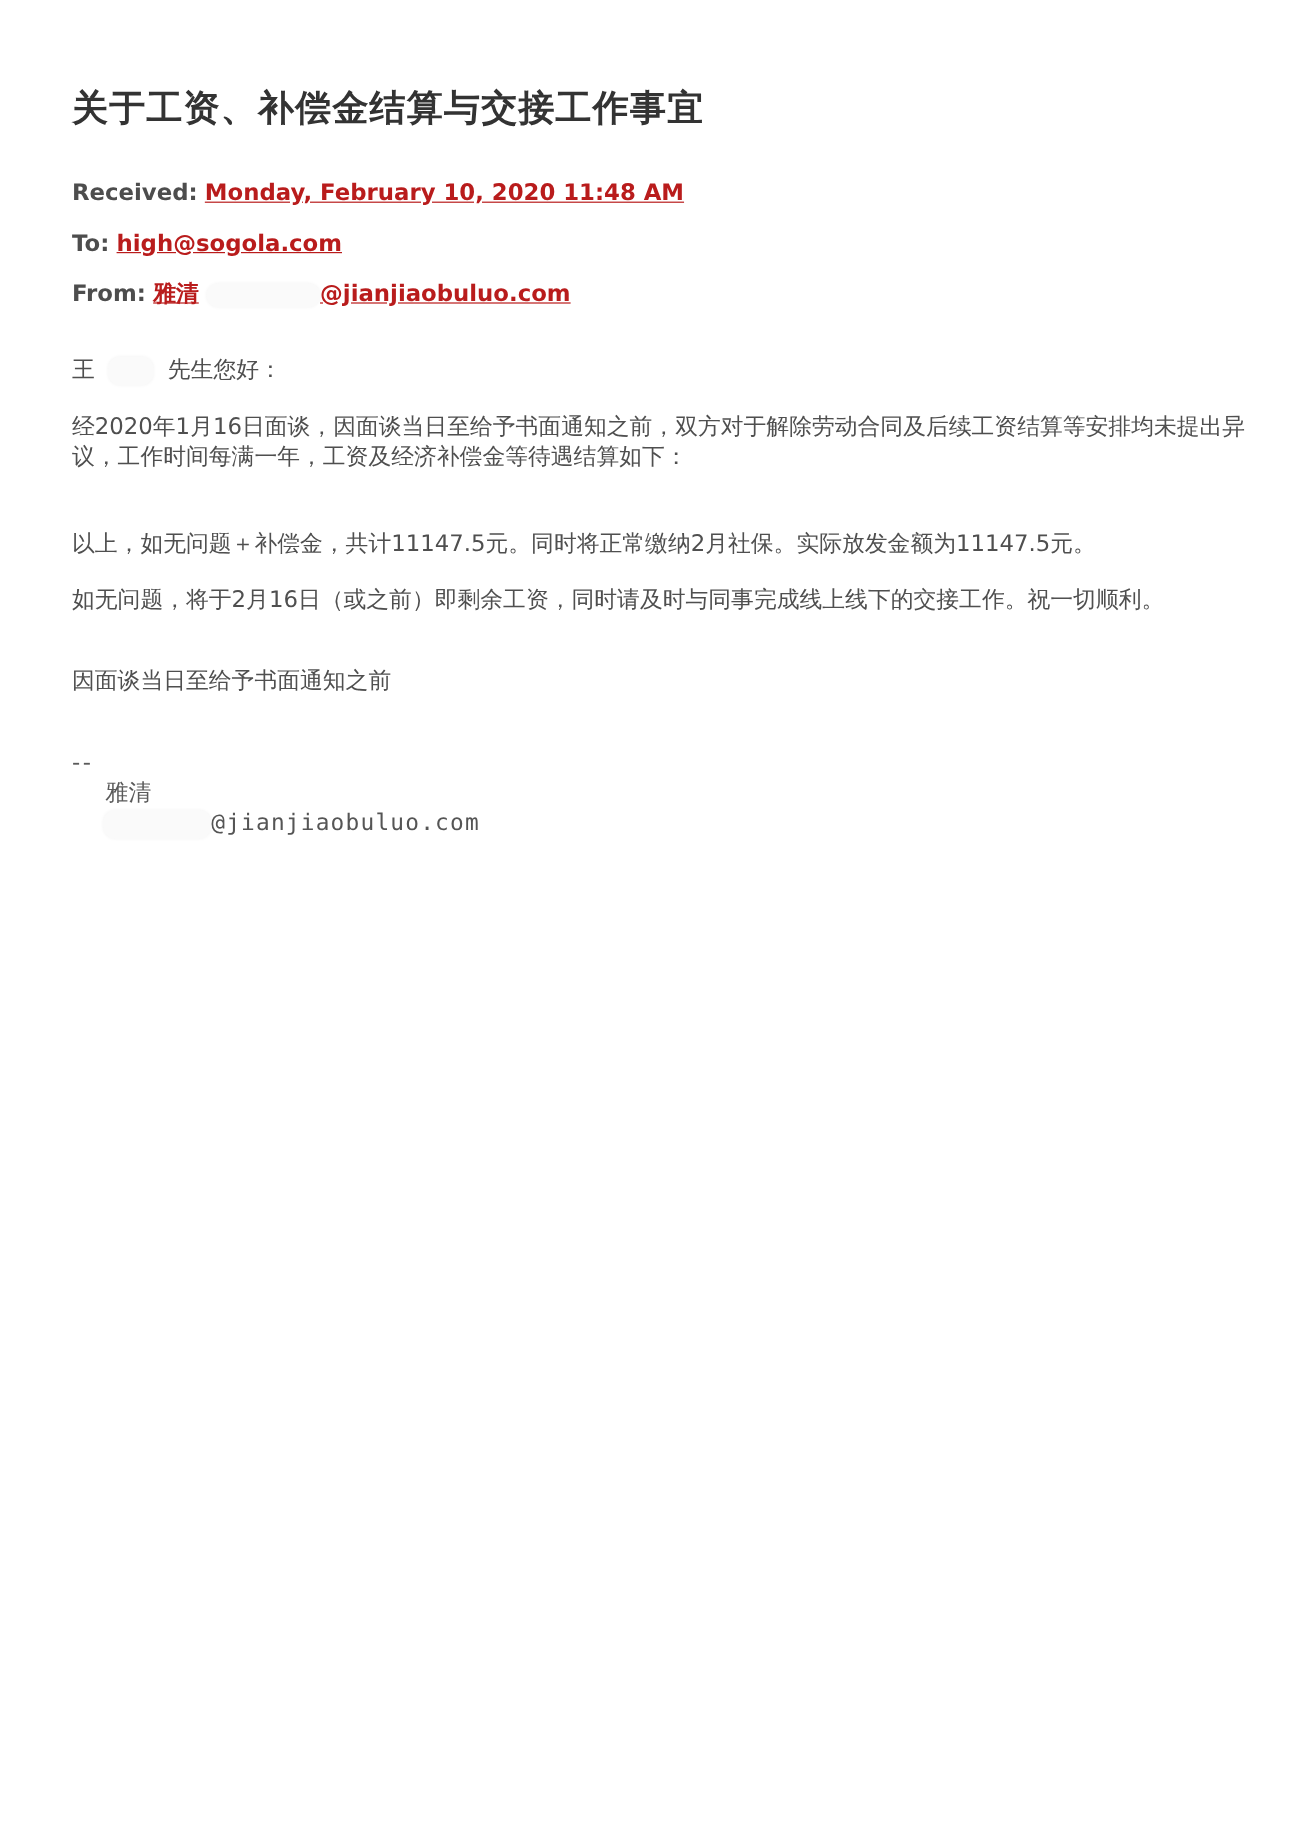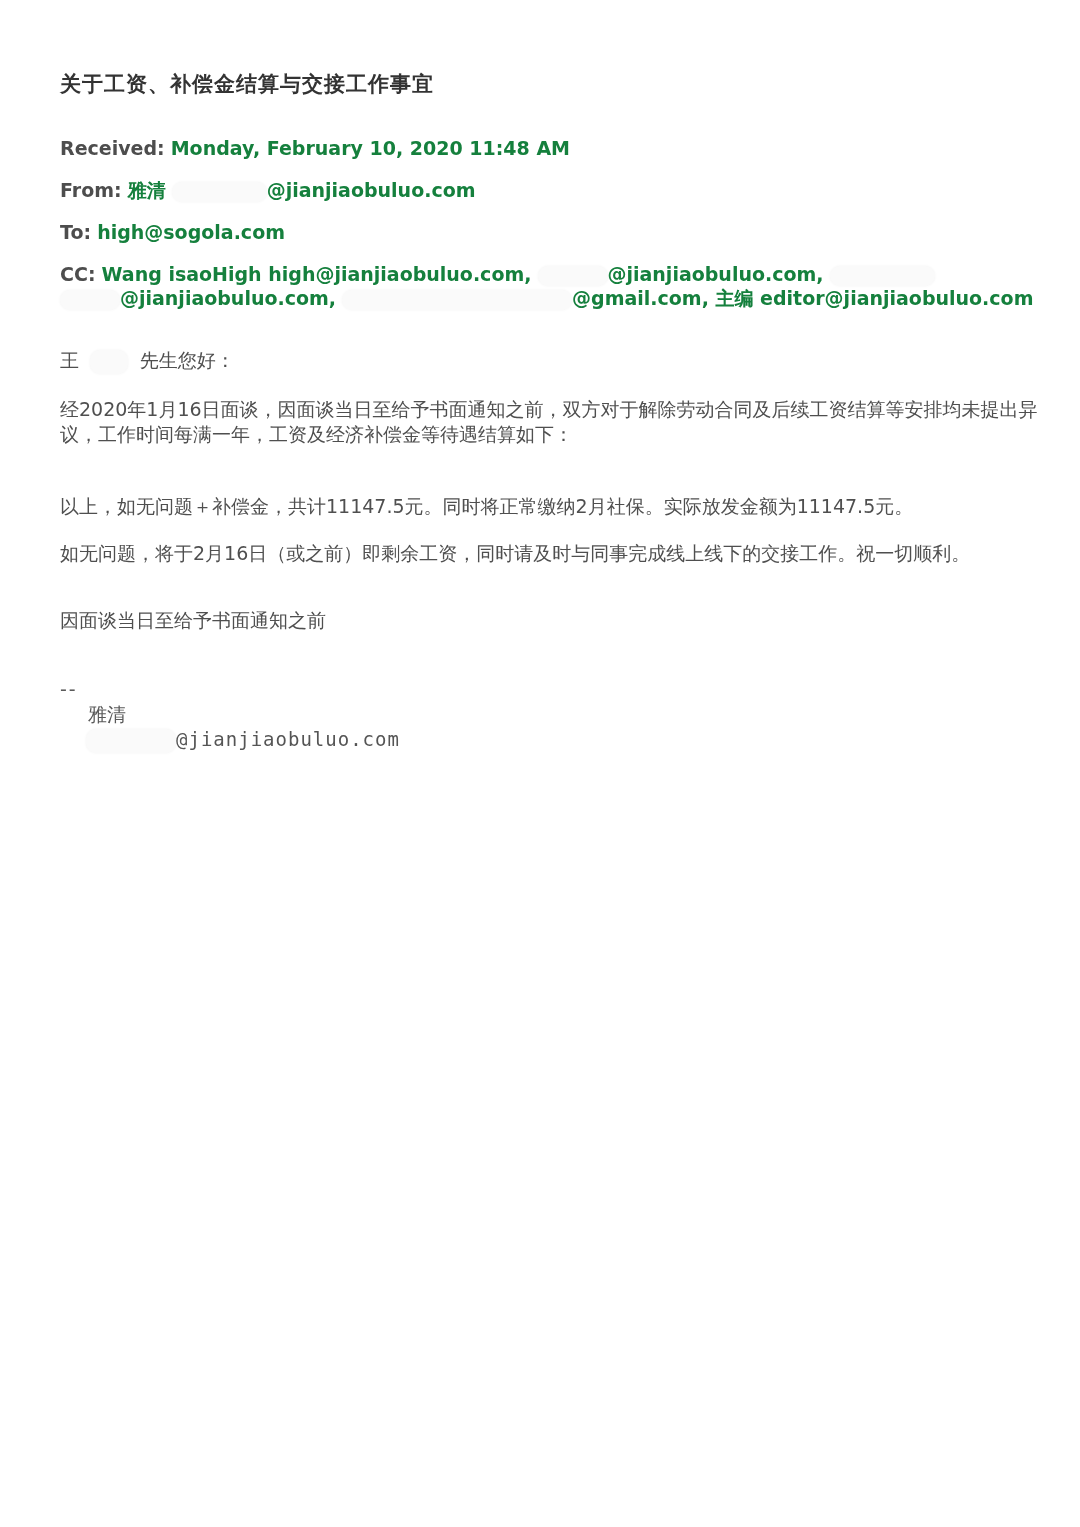--- a/index.html
+++ b/index.html
@@ -8,34 +8,34 @@
     width: 1080px;
     min-height: 1527px;
     font-family: "DejaVu Sans", "Liberation Sans", sans-serif;
     color: #4d4d4d;
     position: relative;
   }
   .page {
     padding: 70px 40px 40px 60px;
   }
   .title {
-    font-size: 21px;
+    font-size: 30px;
     font-weight: 700;
     color: #333333;
     letter-spacing: 1px;
     margin-bottom: 38px;
   }
   .hdr-row {
     font-size: 19px;
     line-height: 24px;
     color: #4d4d4d;
     margin-bottom: 18px;
   }
   .hdr-label { font-weight: 700; color: #4d4d4d; }
-  .hdr-value { font-weight: 700; color: #15803d; }
+  .hdr-value { font-weight: 700; color: #b91c1c; text-decoration: underline; }
   .cc-row { line-height: 24px; }
   .redact {
     display: inline-block;
     height: 20px;
     background: #fafafa;
     border-radius: 10px;
     box-shadow: 0 0 3px rgba(0,0,0,0.05);
     vertical-align: middle;
   }
   .r-from { width: 95px; }
@@ -70,39 +70,30 @@
 <div class="page">
 
   <h1 class="title">关于工资、补偿金结算与交接工作事宜</h1>
 
   <div class="hdr-row">
     <span class="hdr-label">Received:</span>
     <span class="hdr-value">Monday, February 10, 2020 11:48 AM</span>
   </div>
 
   <div class="hdr-row">
+    <span class="hdr-label">To:</span>
+    <span class="hdr-value">high@sogola.com</span>
+  </div>
+
+  <div class="hdr-row">
     <span class="hdr-label">From:</span>
     <span class="hdr-value">雅清</span>
     <span class="redact r-from"></span><span class="hdr-value">@jianjiaobuluo.com</span>
   </div>
 
-  <div class="hdr-row">
-    <span class="hdr-label">To:</span>
-    <span class="hdr-value">high@sogola.com</span>
-  </div>
-
-  <div class="hdr-row cc-row">
-    <span class="hdr-label">CC:</span>
-    <span class="hdr-value">Wang isaoHigh high@jianjiaobuluo.com,</span>
-    <span class="redact r-cc-a"></span><span class="hdr-value">@jianjiaobuluo.com,</span>
-    <span class="redact r-cc-b"></span>
-    <br>
-    <span class="redact r-cc-c"></span><span class="hdr-value">@jianjiaobuluo.com,</span>
-    <span class="redact r-cc-d"></span><span class="hdr-value">@gmail.com, 主编 editor@jianjiaobuluo.com</span>
-  </div>
 
   <div class="email-body">
 
     <p class="greeting">
       <span>王</span>
       <span class="redact r-greet"></span>
       <span>先生您好：</span>
     </p>
 
     <p>经2020年1月16日面谈，因面谈当日至给予书面通知之前，双方对于解除劳动合同及后续工资结算等安排均未提出异议，工作时间每满一年，工资及经济补偿金等待遇结算如下：</p>

